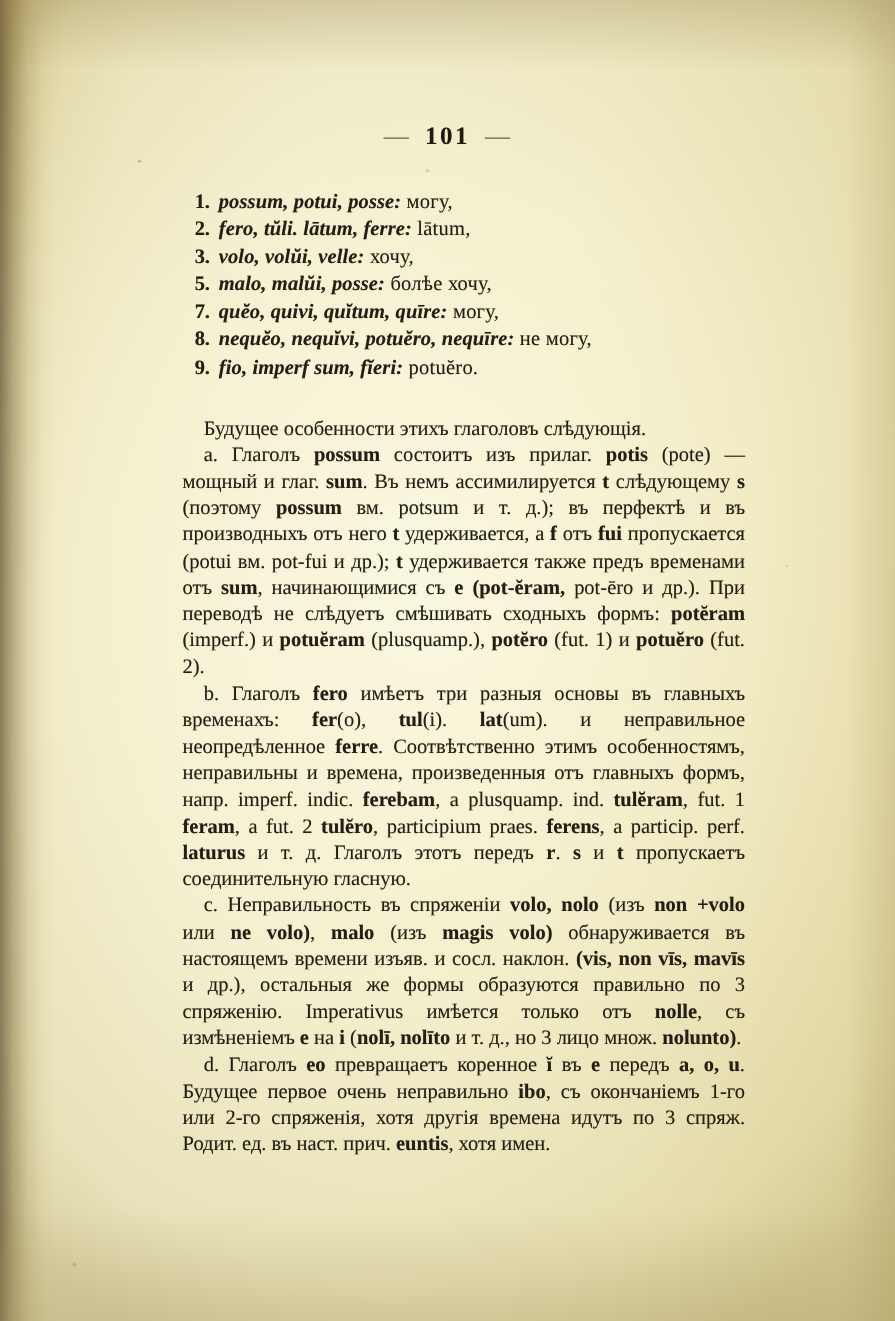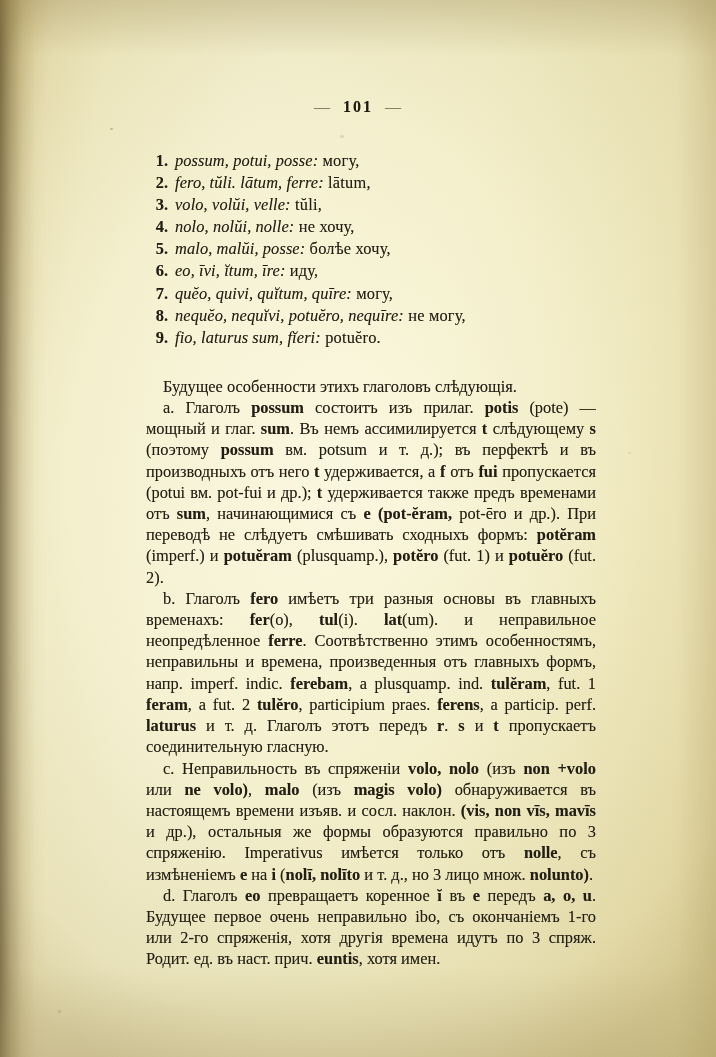--- a/index.html
+++ b/index.html
@@ -78,21 +78,21 @@
     height: 1057px;
   }
 
   
   .folio {
     position: absolute;
     top: 98px;
     left: 0;
     width: 716px;
     text-align: center;
-    font-size: 16px;
+    font-size: 20px;
     font-weight: bold;
     color: #1d1a12;
     letter-spacing: 1px;
   }
   .folio .rule {
     color: #6e6444;
     font-weight: normal;
     padding: 0 12px;
     opacity: 0.85;
   }
@@ -124,41 +124,41 @@
   .verblist .idx {
     display: inline-block;
     width: 22px;
     text-align: right;
     margin-right: 7px;
     font-weight: bold;
     color: #211d13;
   }
   .verblist .lat {
     font-style: italic;
-    font-weight: normal;
+    font-weight: bold;
     letter-spacing: 0.1px;
   }
   .verblist .rus {
     font-style: normal;
     letter-spacing: 0.2px;
     text-align: center;
   }
 
   
   .para {
     text-align: justify;
     text-justify: inter-word;
     margin: 0;
     hyphens: none;
   }
   .para.first { text-indent: 17px; }
   .para.lead  { text-indent: 17px; }
   .para .it { font-weight: bold; }
   .para .rm { font-style: normal; }
-  .para .bf { font-weight: normal; font-style: normal; }
+  .para .bf { font-weight: bold; font-style: normal; }
 
   .gap-lg { height: 27px; }
 
   
   #content {
     text-shadow: 0 0 0.6px rgba(40,34,18,0.40);
   }
 </style>
 </head>
 <body>
@@ -169,27 +169,25 @@
 
     <div class="folio">
       <span class="rule">—</span><span class="num">101</span><span class="rule">—</span>
     </div>
 
     <div class="textblock">
 
       <ul class="verblist" id="verb-list">
           <li><span class="idx">1.</span><span class="lat">possum, potui, posse:</span><span class="rus"> могу,</span></li>
           <li><span class="idx">2.</span><span class="lat">fero, tŭli. lātum, ferre:</span><span class="rus"> lātum,</span></li>
-          <li><span class="idx">3.</span><span class="lat">volo, volŭi, velle:</span><span class="rus"> tŭli,</span></li>
-          <li><span class="idx">4.</span><span class="lat">nolo, nolŭi, nolle:</span><span class="rus"> не хочу,</span></li>
+          <li><span class="idx">3.</span><span class="lat">volo, volŭi, velle:</span><span class="rus"> хочу,</span></li>
           <li><span class="idx">5.</span><span class="lat">malo, malŭi, posse:</span><span class="rus"> болѣе хочу,</span></li>
-          <li><span class="idx">6.</span><span class="lat">eo, īvi, ĭtum, īre:</span><span class="rus"> иду,</span></li>
           <li><span class="idx">7.</span><span class="lat">quĕo, quivi, quĭtum, quīre:</span><span class="rus"> могу,</span></li>
           <li><span class="idx">8.</span><span class="lat">nequĕo, nequĭvi, potuĕro, nequīre:</span><span class="rus"> не могу,</span></li>
-          <li><span class="idx">9.</span><span class="lat">fio, laturus sum, fĭeri:</span><span class="rus"> potuĕro.</span></li>
+          <li><span class="idx">9.</span><span class="lat">fio, imperf sum, fĭeri:</span><span class="rus"> potuĕro.</span></li>
         </ul>
 
       <div class="gap-lg"></div>
 
       <p class="para lead">Будущее особенности этихъ глаголовъ слѣдующія.</p>
 
       <p class="para first" id="para-a"><span class="rm">a.</span><span class="rm"> Глаголъ </span><span class="it">possum</span><span class="rm"> состоитъ изъ прилаг. </span><span class="it">potis</span><span class="rm"> (pote) — мощный и глаг. </span><span class="it">sum</span><span class="rm">. Въ немъ ассимилируется </span><span class="it">t</span><span class="rm"> слѣдующему </span><span class="it">s</span><span class="rm"> (поэтому </span><span class="it">possum</span><span class="rm"> вм. potsum и т. д.); въ перфектѣ и въ производныхъ отъ него </span><span class="it">t</span><span class="rm"> удерживается, а </span><span class="it">f</span><span class="rm"> отъ </span><span class="it">fui</span><span class="rm"> пропускается (potui вм. pot-fui и др.); </span><span class="it">t</span><span class="rm"> удерживается также предъ временами отъ </span><span class="it">sum</span><span class="rm">, начинающимися съ </span><span class="it">e (pot-ĕram,</span><span class="rm"> pot-ēro и др.). При переводѣ не слѣдуетъ смѣшивать сходныхъ формъ: </span><span class="it">potĕram</span><span class="rm"> (imperf.) и </span><span class="it">potuĕram</span><span class="rm"> (plusquamp.), </span><span class="it">potĕro</span><span class="rm"> (fut. 1) и </span><span class="it">potuĕro</span><span class="rm"> (fut. 2).</span></p>
       <p class="para first" id="para-b"><span class="rm">b.</span><span class="rm"> Глаголъ </span><span class="it">fero</span><span class="rm"> имѣетъ три разныя основы въ главныхъ временахъ: </span><span class="it">fer</span><span class="rm">(o), </span><span class="it">tul</span><span class="rm">(i). </span><span class="it">lat</span><span class="rm">(um). и неправильное неопредѣленное </span><span class="it">ferre</span><span class="rm">. Соотвѣтственно этимъ особенностямъ, неправильны и времена, произведенныя отъ главныхъ формъ, напр. imperf. indic. </span><span class="it">ferebam</span><span class="rm">, a plusquamp. ind. </span><span class="it">tulĕram</span><span class="rm">, fut. 1 </span><span class="it">feram</span><span class="rm">, a fut. 2 </span><span class="it">tulĕro</span><span class="rm">, participium praes. </span><span class="it">ferens</span><span class="rm">, a particip. perf. </span><span class="it">laturus</span><span class="rm"> и т. д. Глаголъ этотъ передъ </span><span class="it">r</span><span class="rm">. </span><span class="it">s</span><span class="rm"> и </span><span class="it">t</span><span class="rm"> пропускаетъ соединительную гласную.</span></p>
       <p class="para first" id="para-c"><span class="rm">c.</span><span class="rm"> Неправильность въ спряженіи </span><span class="it">volo, nolo</span><span class="rm"> (изъ </span><span class="it">non +volo</span><span class="rm"> или </span><span class="it">ne volo)</span><span class="rm">, </span><span class="it">malo</span><span class="rm"> (изъ </span><span class="it">magis volo)</span><span class="rm"> обнаруживается въ настоящемъ времени изъяв. и сосл. наклон. </span><span class="it">(vis, non vīs, mavīs</span><span class="rm"> и др.), остальныя же формы образуются правильно по 3 спряженію. Imperativus имѣется только отъ </span><span class="it">nolle</span><span class="rm">, съ измѣненіемъ </span><span class="it">e</span><span class="rm"> на </span><span class="it">i</span><span class="rm"> (</span><span class="it">nolī, nolīto</span><span class="rm"> и т. д., но 3 лицо множ. </span><span class="it">nolunto)</span><span class="rm">.</span></p>
       <p class="para first" id="para-d"><span class="rm">d.</span><span class="rm"> Глаголъ </span><span class="it">eo</span><span class="rm"> превращаетъ коренное </span><span class="it">ĭ</span><span class="rm"> въ </span><span class="it">e</span><span class="rm"> передъ </span><span class="it">a, o, u</span><span class="rm">. Будущее первое очень неправильно </span><span class="bf">ibo</span><span class="rm">, съ окончаніемъ 1-го или 2-го спряженія, хотя другія времена идутъ по 3 спряж. Родит. ед. въ наст. прич. </span><span class="it">euntis</span><span class="rm">, хотя имен.</span></p>

